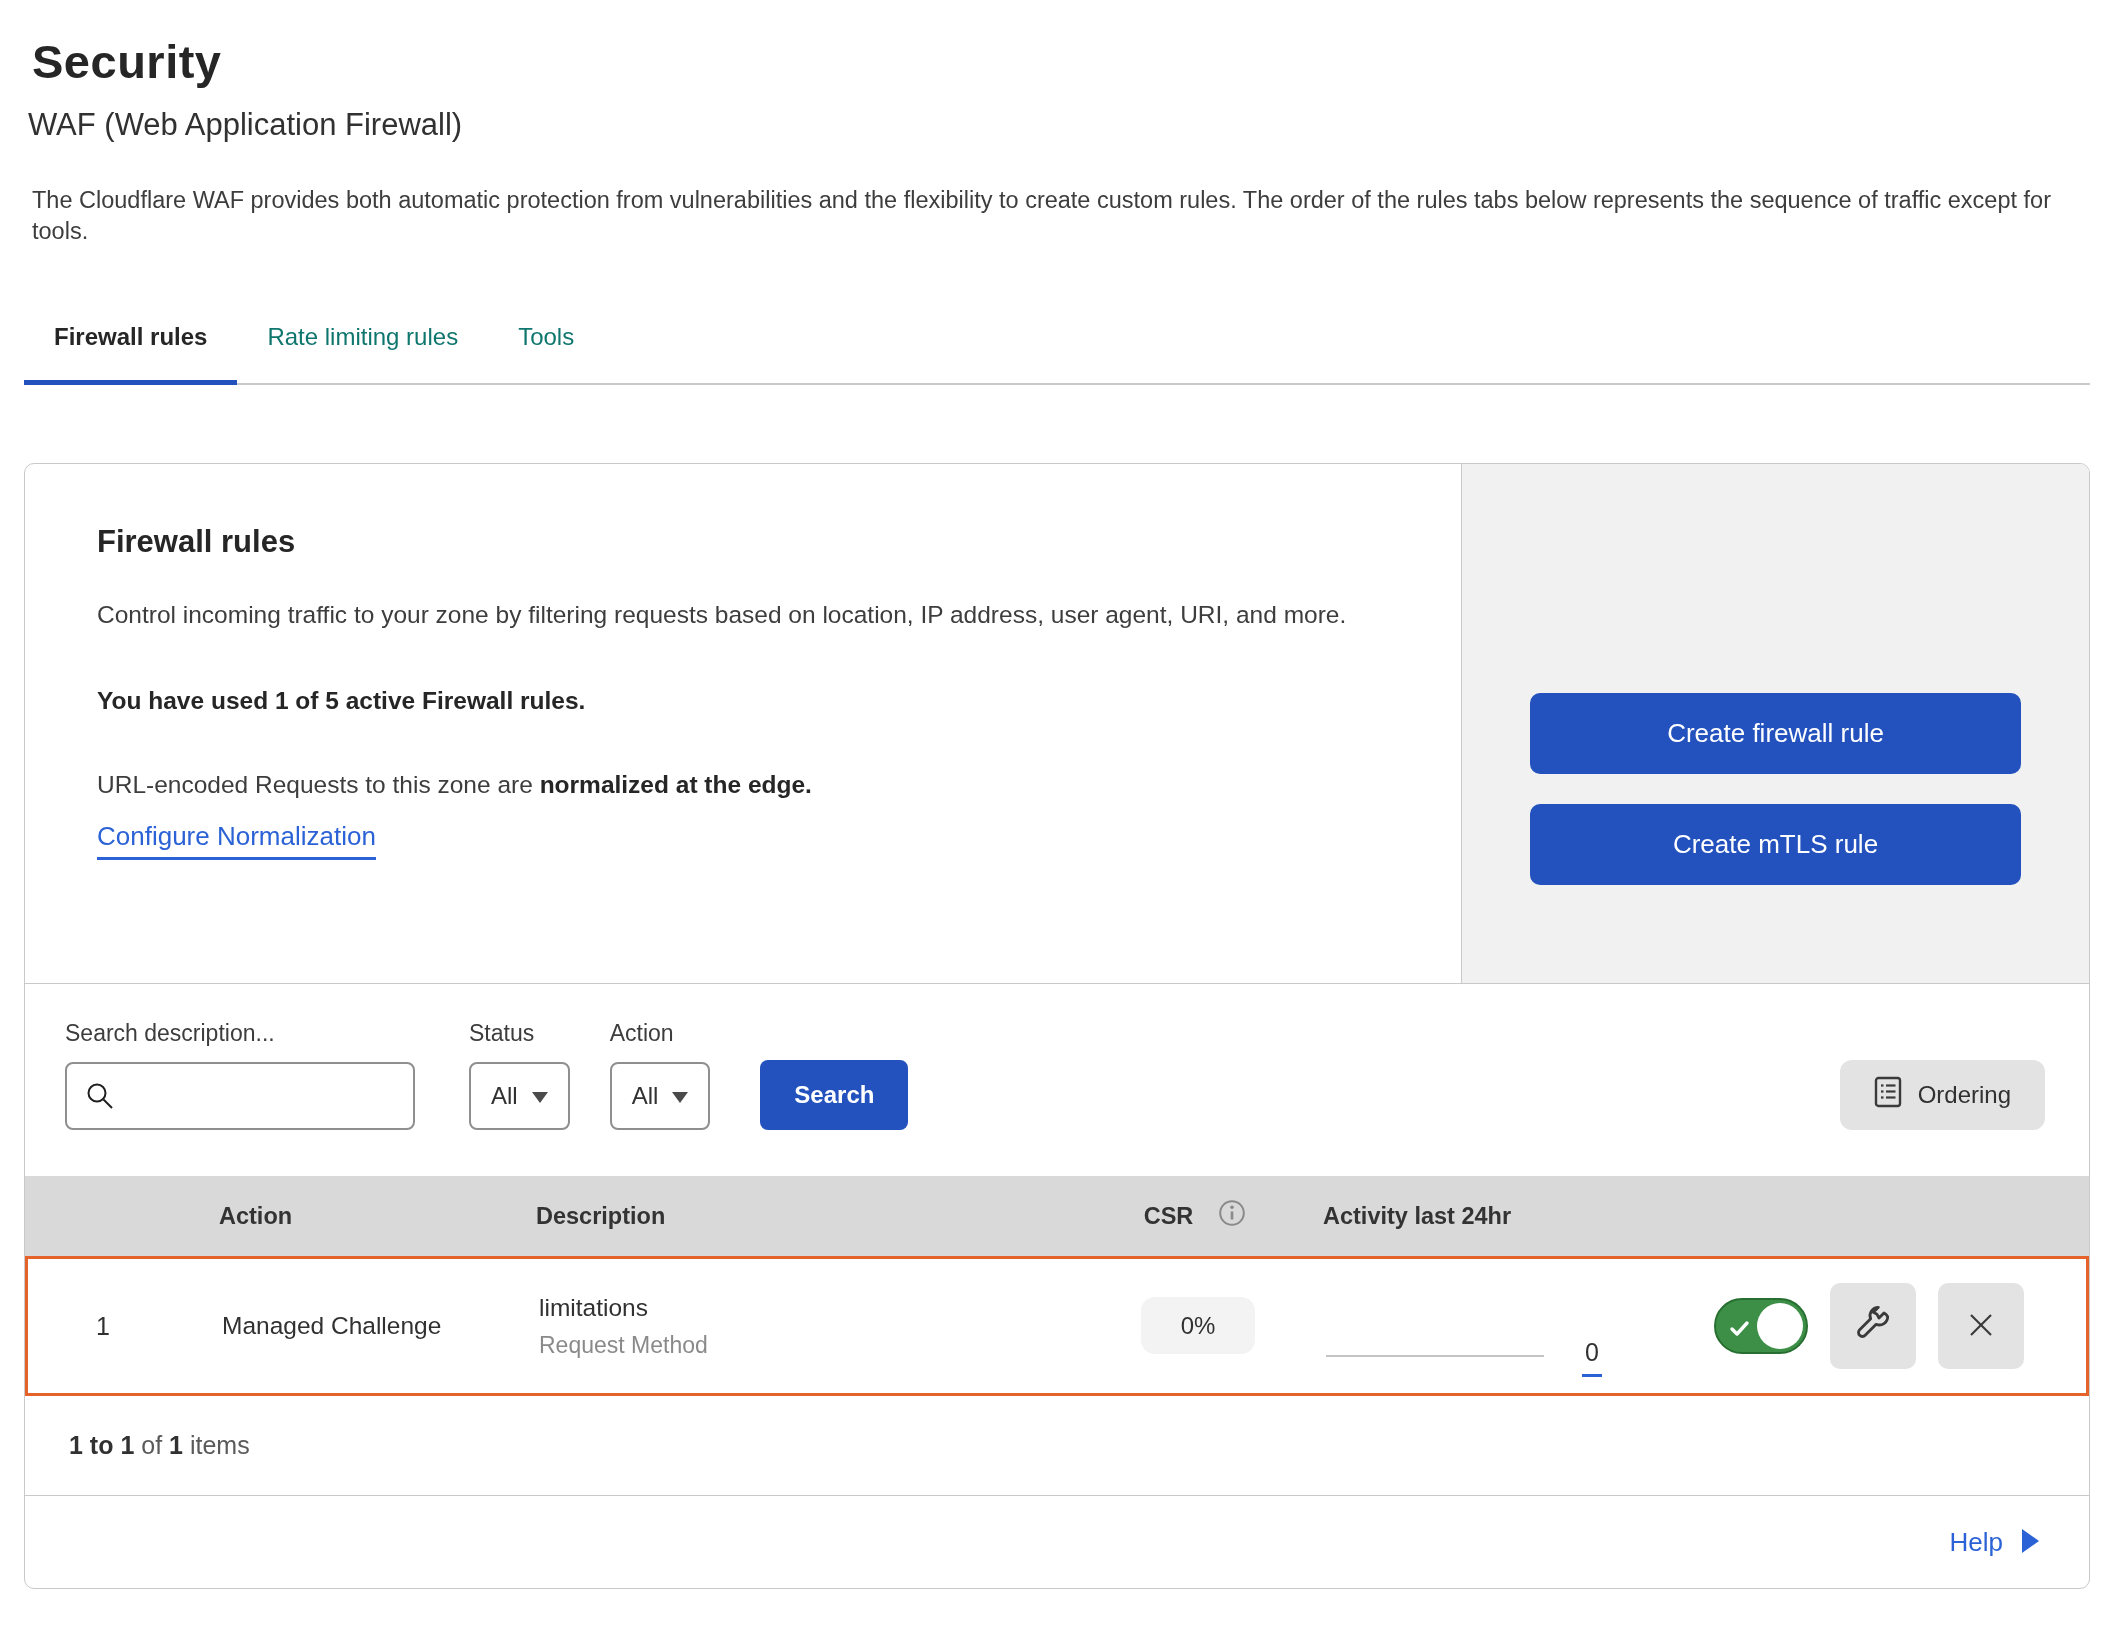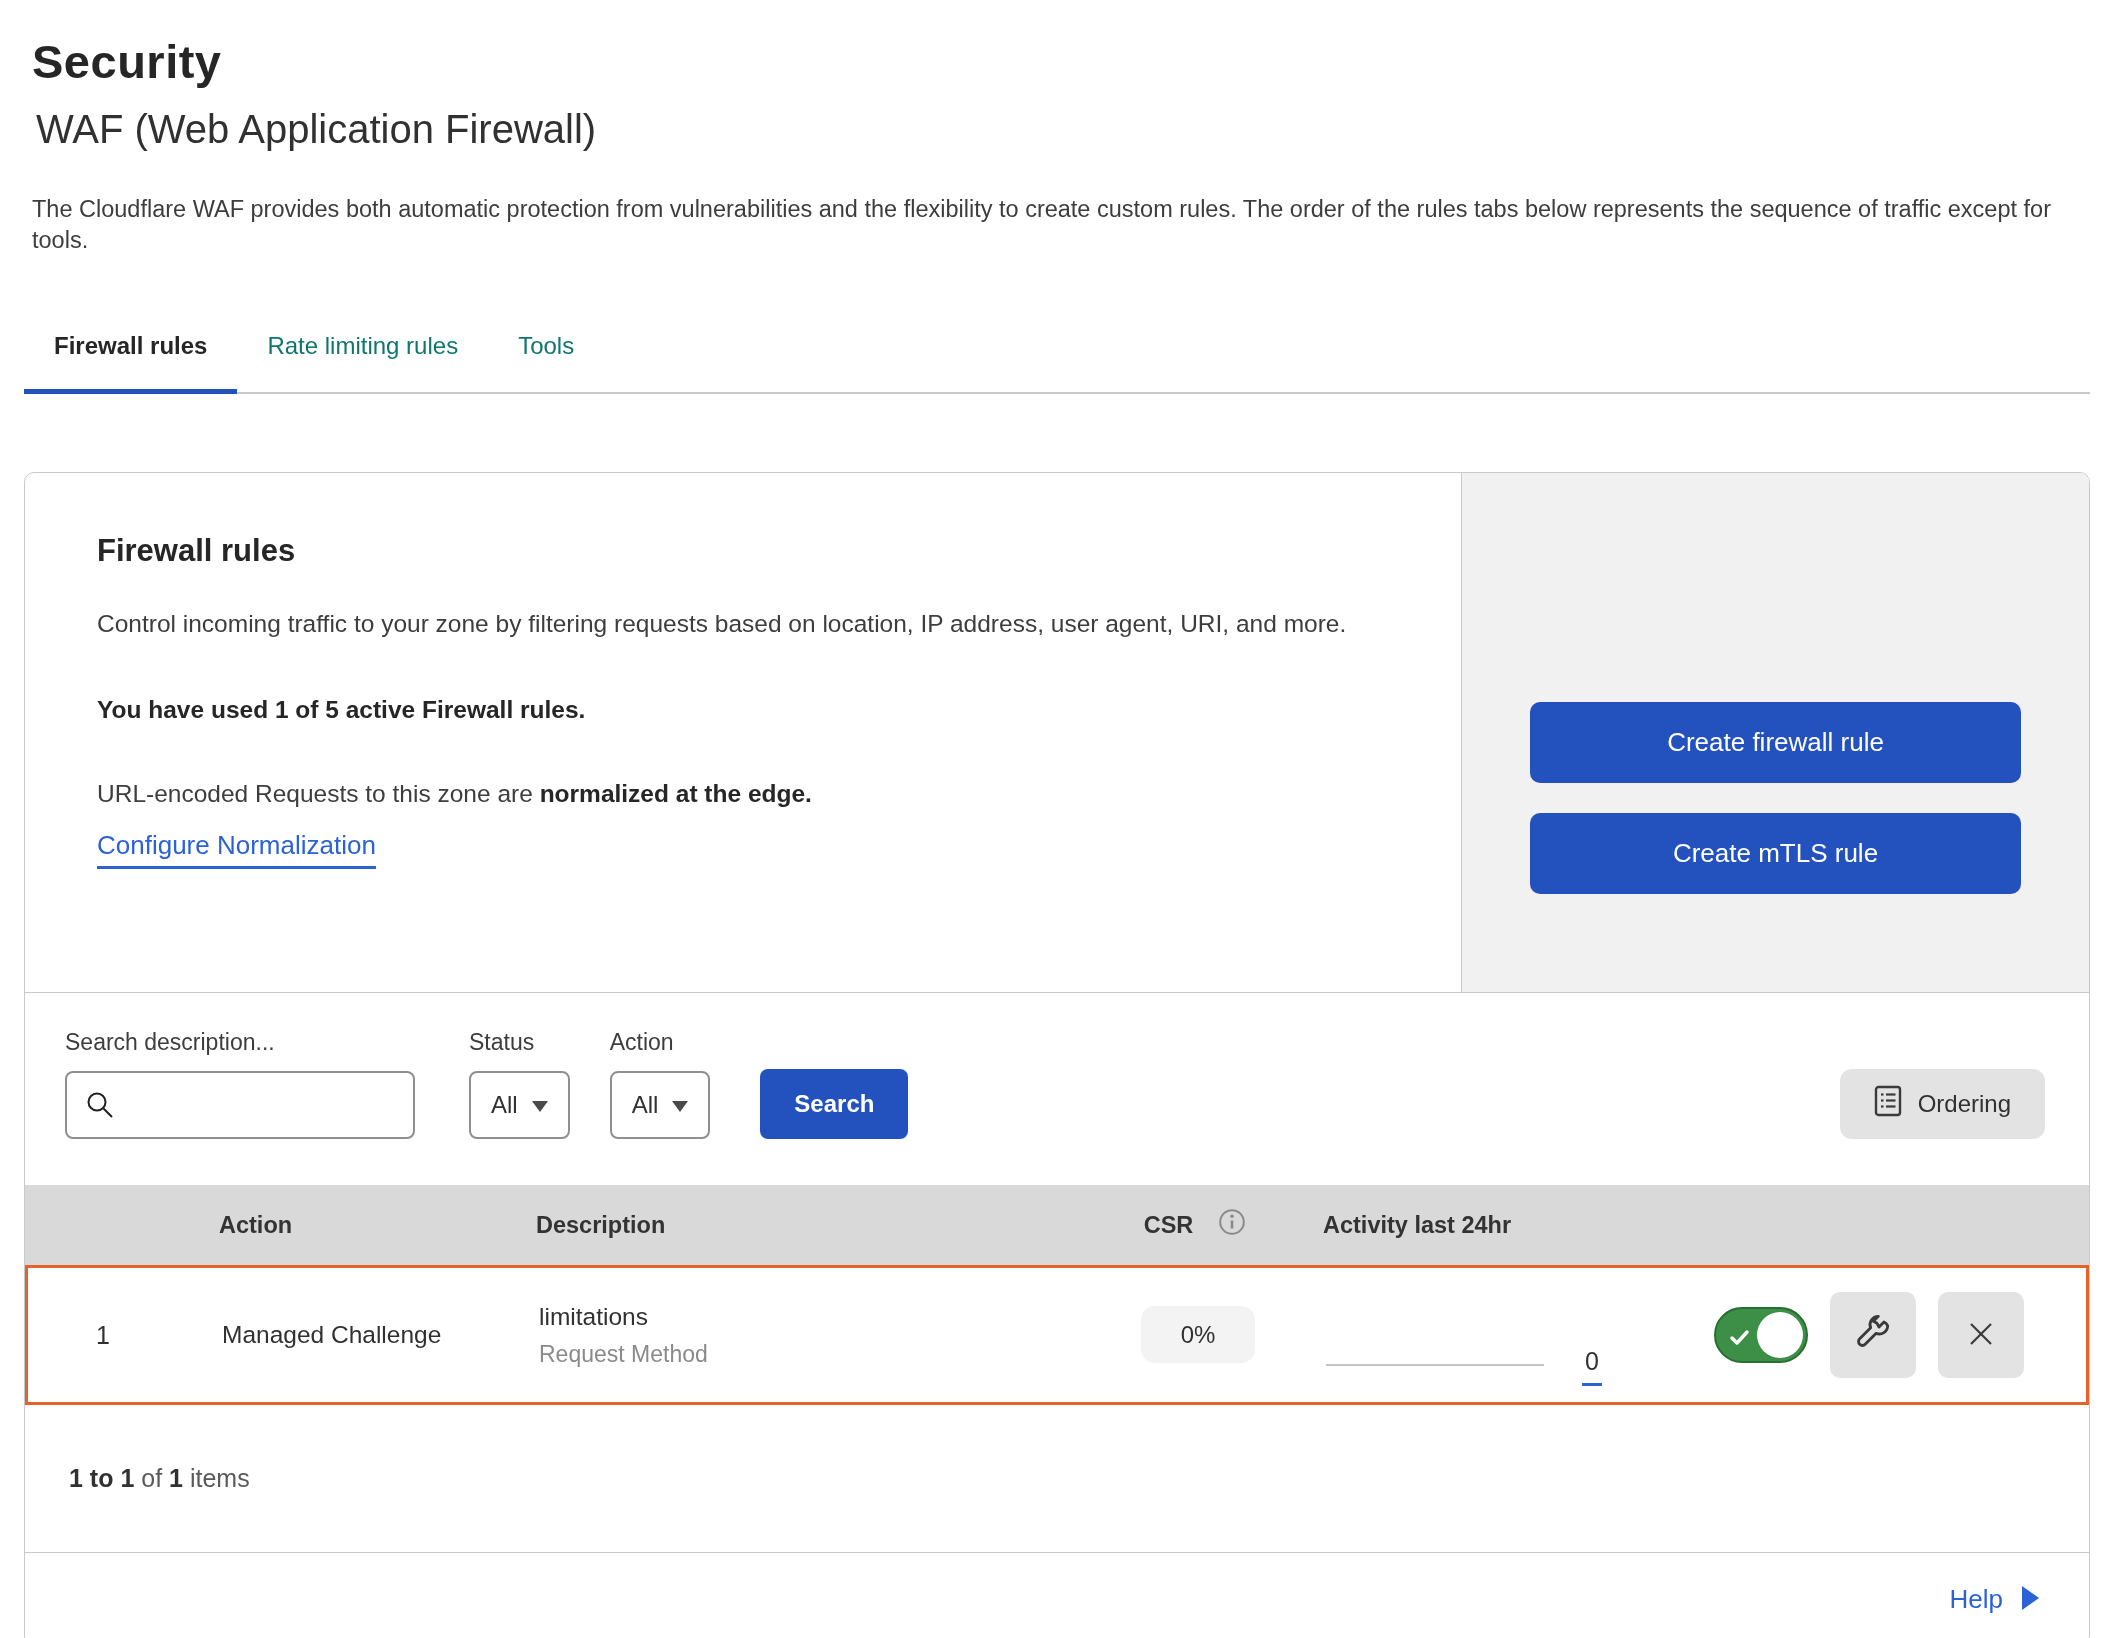--- a/index.html
+++ b/index.html
@@ -8,21 +8,21 @@
     width: 2114px; height: 1638px;
     background: #ffffff;
     font-family: "Liberation Sans", sans-serif;
     color: #313131;
     overflow: hidden;
   }
   .page { padding: 0 24px; }
 
   
   .page-title { font-size: 47px; font-weight: bold; margin: 34px 0 0 8px; color: #262626; letter-spacing: 0.5px; }
-  .page-subtitle { font-size: 40px; font-weight: 400; margin: 18px 0 0 12px; color: #313131; }
+  .page-subtitle { font-size: 31px; font-weight: 400; margin: 18px 0 0 4px; color: #313131; }
   .page-desc { font-size: 23.5px; line-height: 31px; margin: 42px 0 0 8px; max-width: 2045px; color: #3d3d3d; }
 
   
   .tabs { display: flex; margin-top: 62px; border-bottom: 2px solid #c9c9c9; }
   .tab { font-size: 24px; padding: 14px 30px 32px; color: #0f766e; position: relative; cursor: pointer; white-space: nowrap; }
   .tab.active { font-weight: bold; color: #262626; }
   .tab.active::after { content: ""; position: absolute; left: 0; right: 0; bottom: -2px; height: 5px; background: #2352bf; }
 
   
   .card { margin-top: 78px; border: 1px solid #c9c9c9; border-radius: 10px; overflow: hidden; background: #fff; }
@@ -82,21 +82,21 @@
 
   .toggle { position: relative; width: 94px; height: 56px; border-radius: 30px; background: #3d8f47;
     border: 2px solid #276f30; cursor: pointer; flex: 0 0 auto; }
   .toggle .knob { position: absolute; right: 3px; top: 3px; width: 46px; height: 46px; border-radius: 50%; background: #ffffff; }
   .toggle .check { position: absolute; left: 13px; top: 17px; }
 
   .icon-btn { width: 86px; height: 86px; background: #e3e3e3; border: none; border-radius: 10px;
     display: flex; align-items: center; justify-content: center; cursor: pointer; flex: 0 0 auto; }
 
   
-  .tbl-footer { height: 148px; display: flex; align-items: center; padding-left: 44px;
+  .tbl-footer { height: 100px; display: flex; align-items: center; padding-left: 44px;
     font-size: 25px; color: #5a5a5a; border-bottom: 1px solid #c9c9c9; }
   .tbl-footer .bold { font-weight: bold; color: #313131; }
   .tbl-footer span { white-space: pre; }
   .help-row { height: 92px; display: flex; align-items: center; justify-content: flex-end; padding-right: 50px; }
   .help-link { display: flex; gap: 19px; color: #2b62d6; font-size: 26px; cursor: pointer; }
   .help-arrow { width: 0; height: 0; border-left: 17px solid #2b62d6; border-top: 12px solid transparent; border-bottom: 12px solid transparent; margin-top: 2px; }
 </style>
 </head>
 <body>
 

